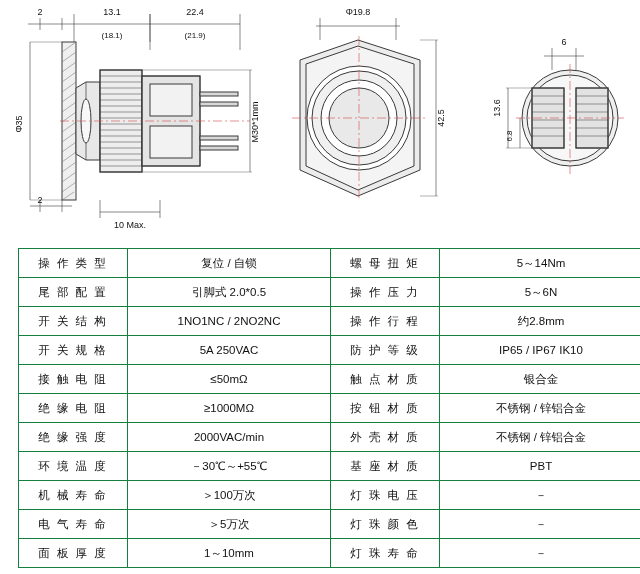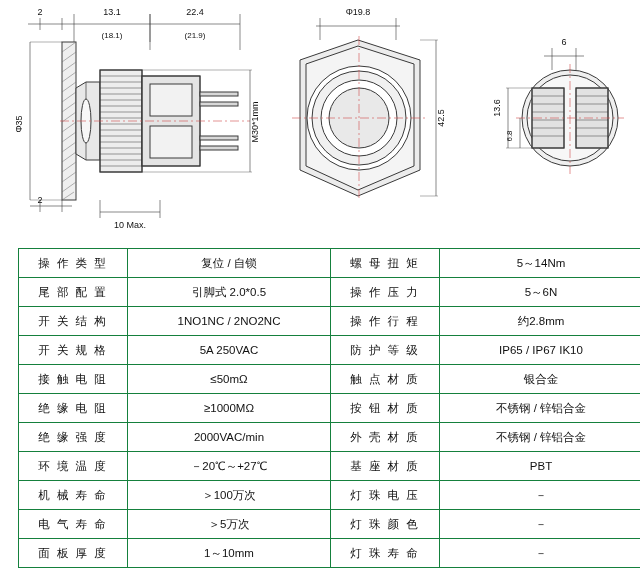--- a/index.html
+++ b/index.html
@@ -279,21 +279,21 @@
         <td class="value">不锈钢 / 锌铝合金</td>
       </tr>
       <tr>
         <td class="label">绝 缘 强 度</td>
         <td class="value">2000VAC/min</td>
         <td class="label">外 壳 材 质</td>
         <td class="value">不锈钢 / 锌铝合金</td>
       </tr>
       <tr>
         <td class="label">环 境 温 度</td>
-        <td class="value">－20℃～+27℃</td>
+        <td class="value">－30℃～+55℃</td>
         <td class="label">基 座 材 质</td>
         <td class="value">PBT</td>
       </tr>
       <tr>
         <td class="label">机 械 寿 命</td>
         <td class="value">＞100万次</td>
         <td class="label">灯 珠 电 压</td>
         <td class="value">－</td>
       </tr>
       <tr>

